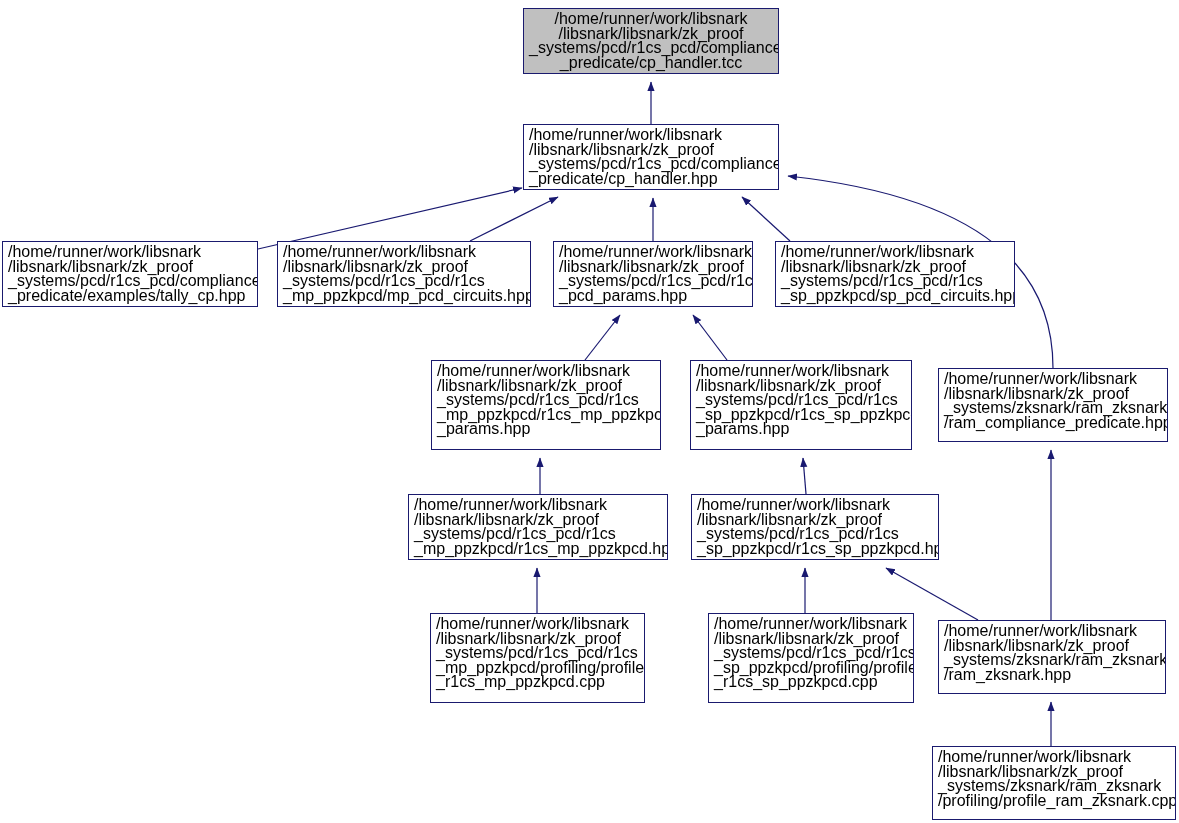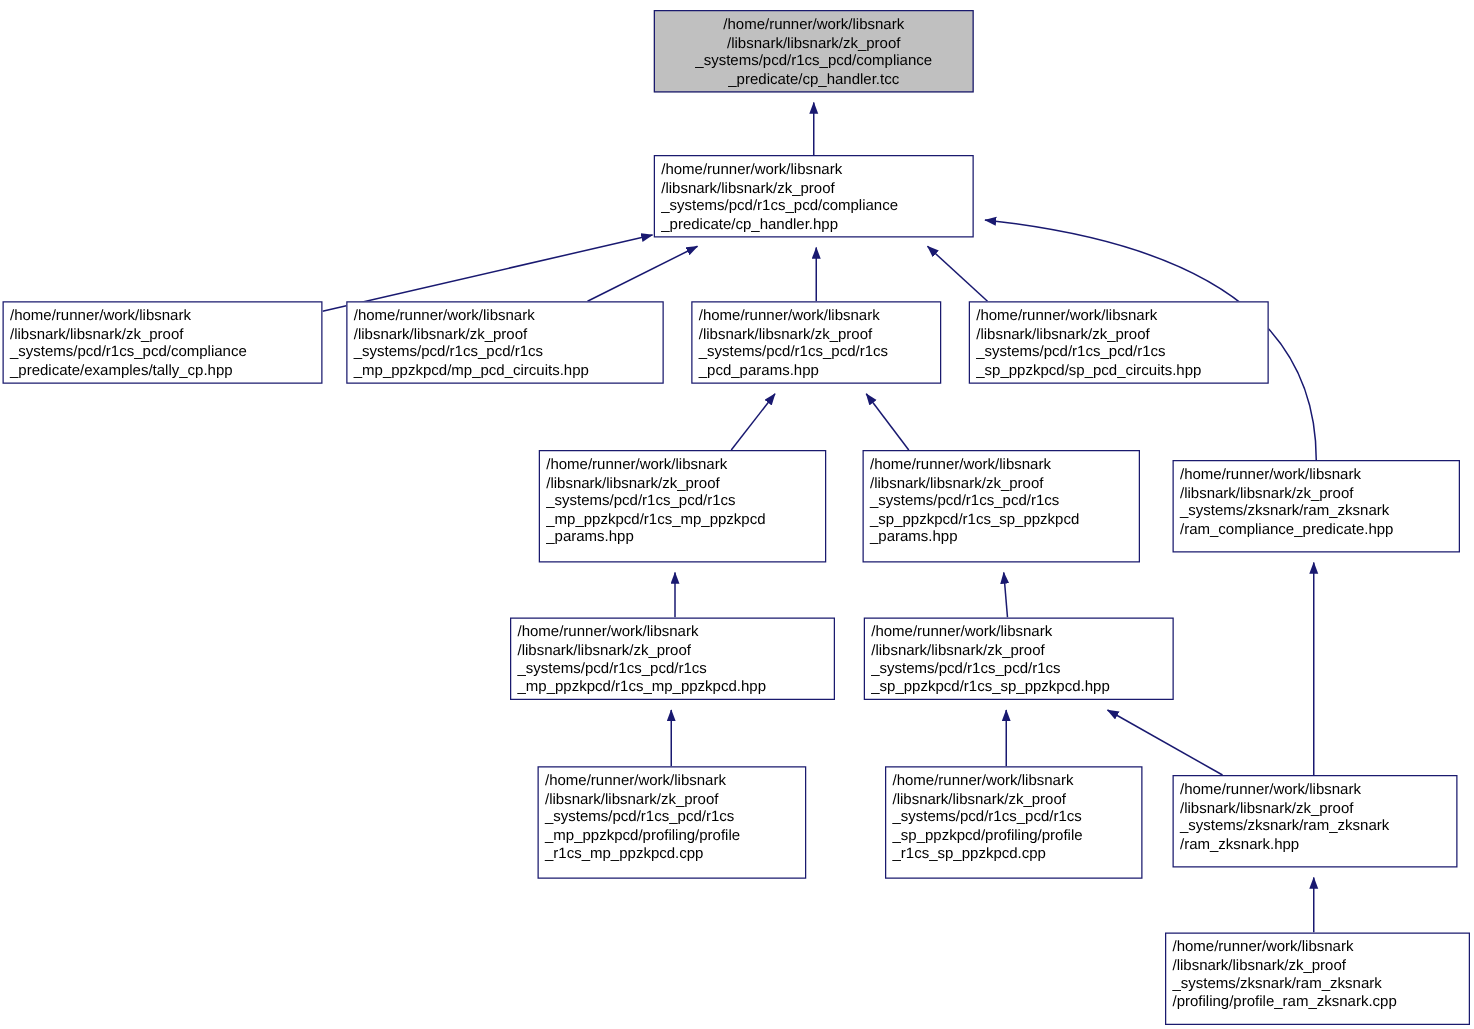--- a/index.html
+++ b/index.html
@@ -14,21 +14,21 @@
     background: #ffffff;
     font-family: "Liberation Sans", sans-serif;
     overflow: hidden;
   }
   .node {
     position: absolute;
     box-sizing: border-box;
     border: 1px solid #1a1a6e;
     background: #ffffff;
     color: #000000;
-    font-size: 12px;
+    font-size: 16px;
     line-height: 14.6px;
     padding: 3px 5px 14px 5px;
     white-space: pre;
     text-align: left;
     overflow: hidden;
   }
   .node.root {
     background: #c0c0c0;
     text-align: center;
   }

